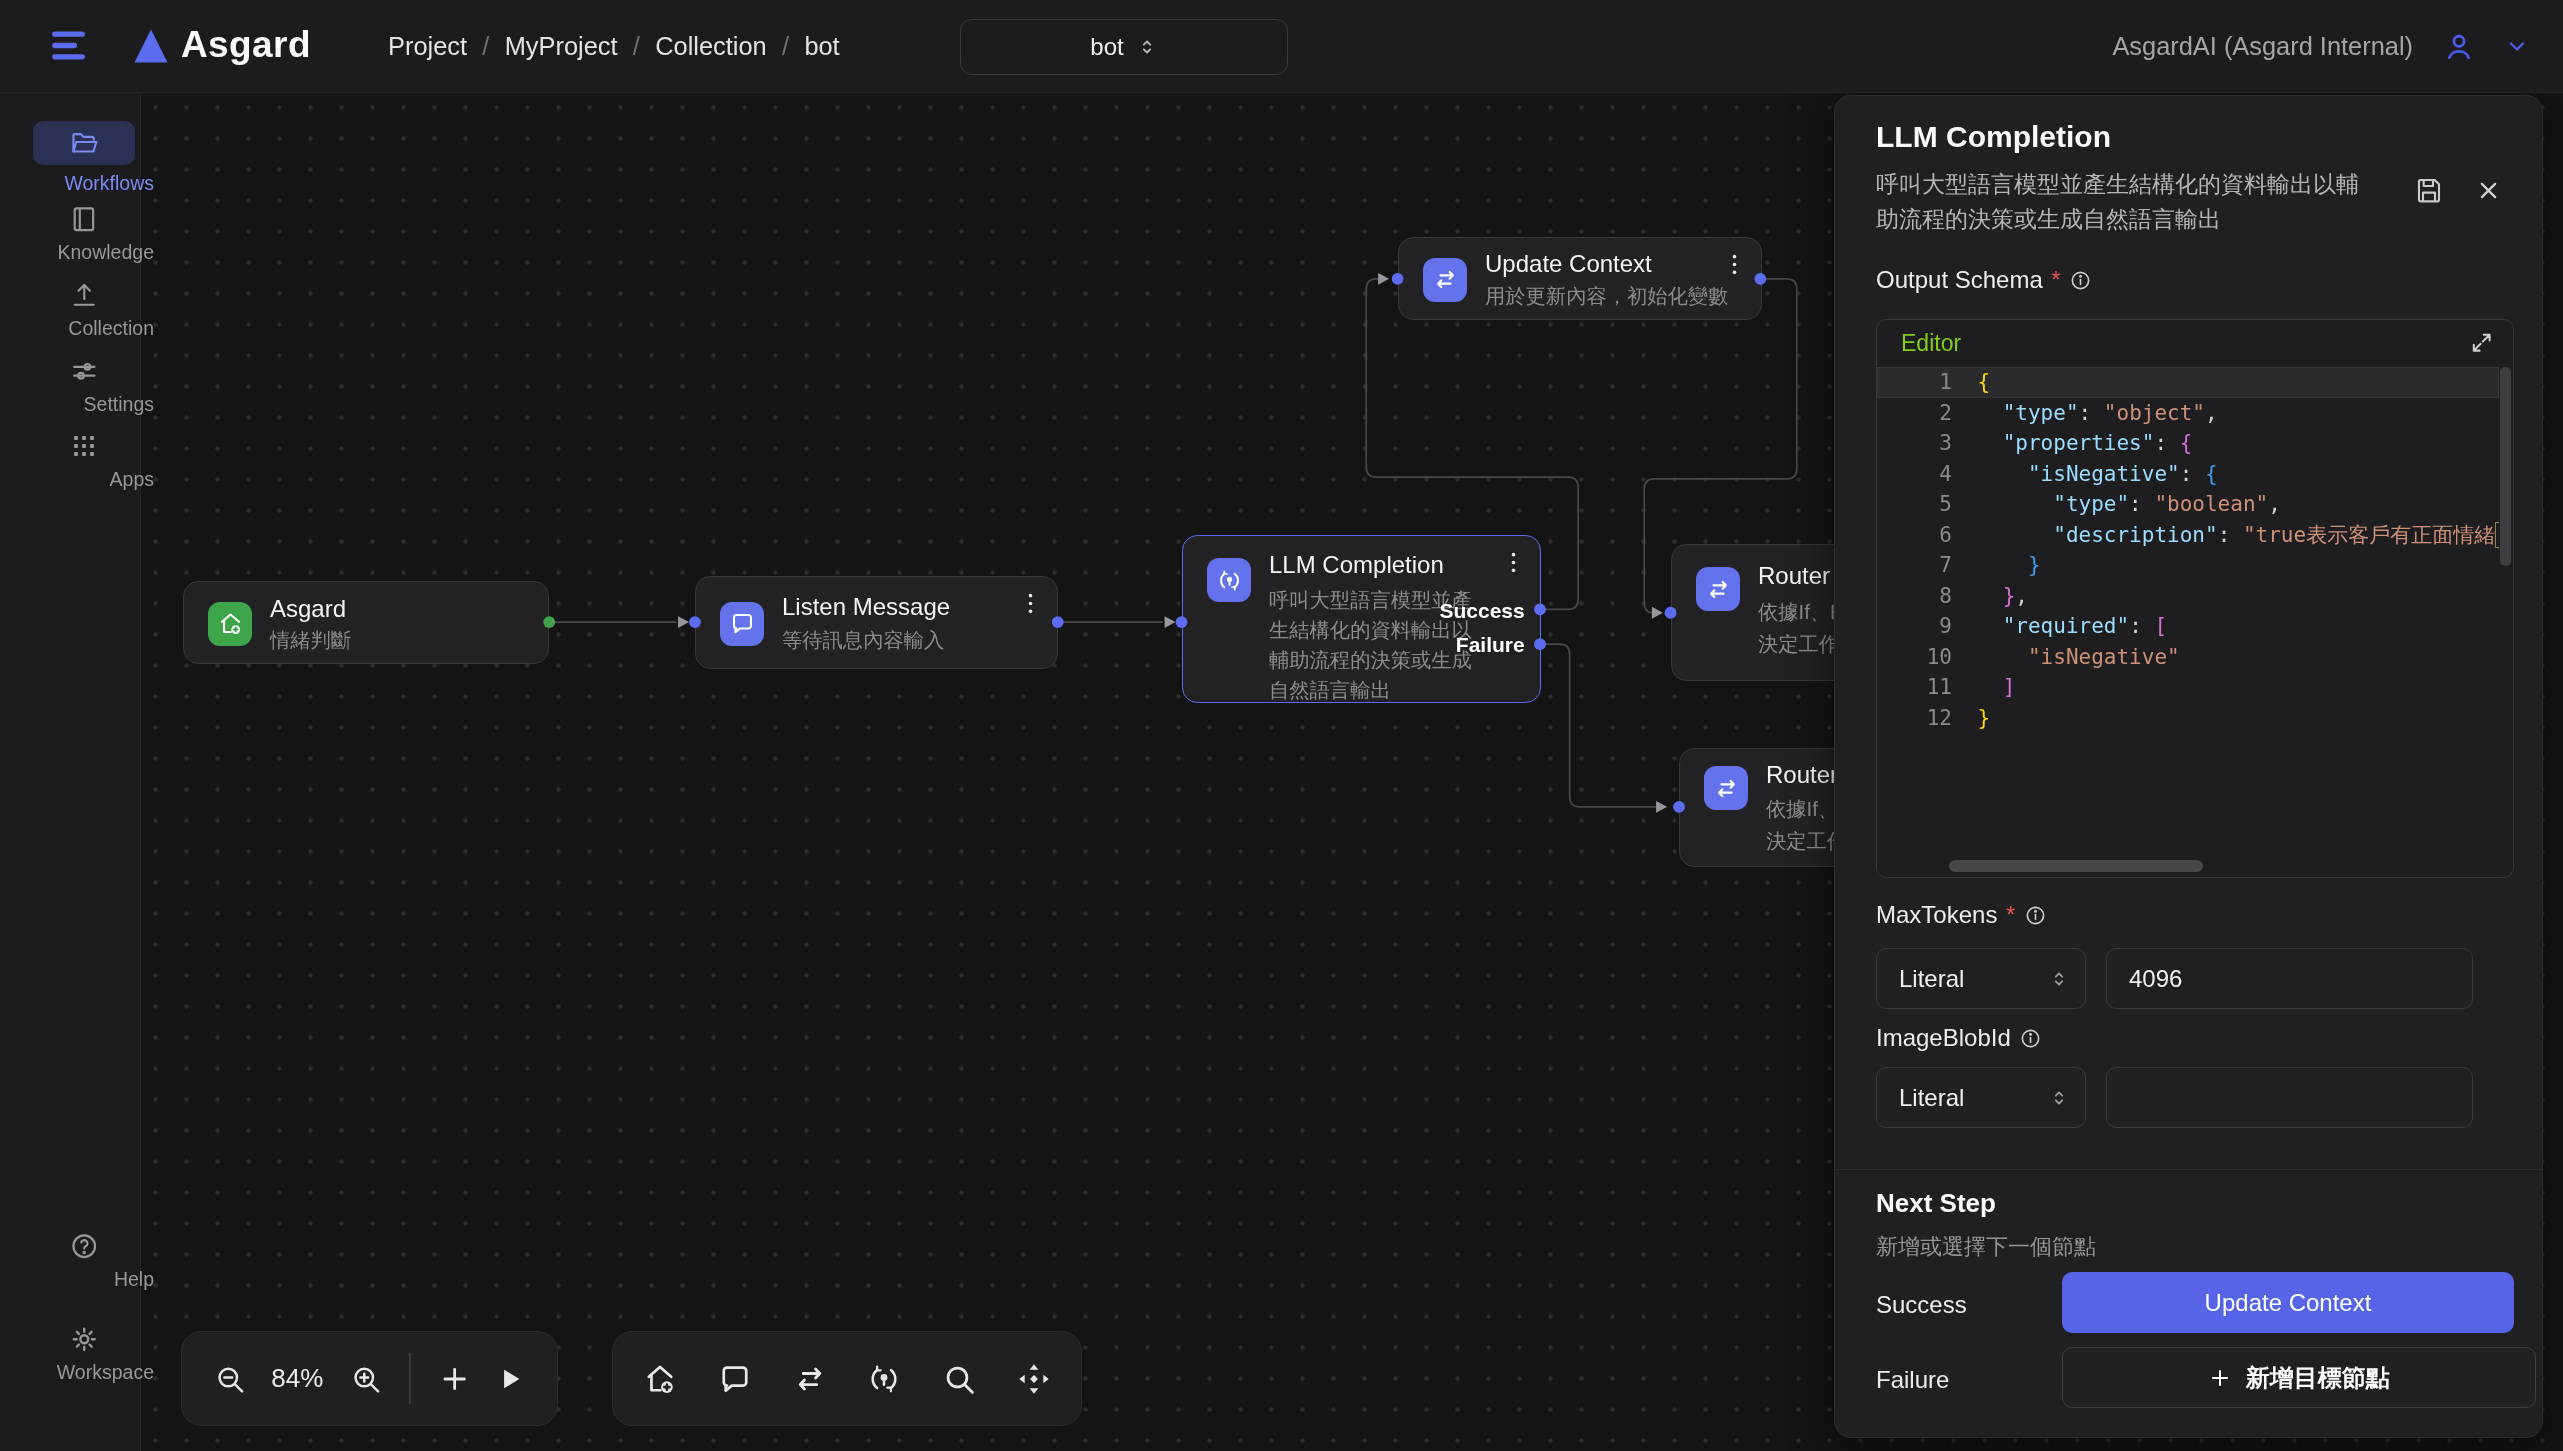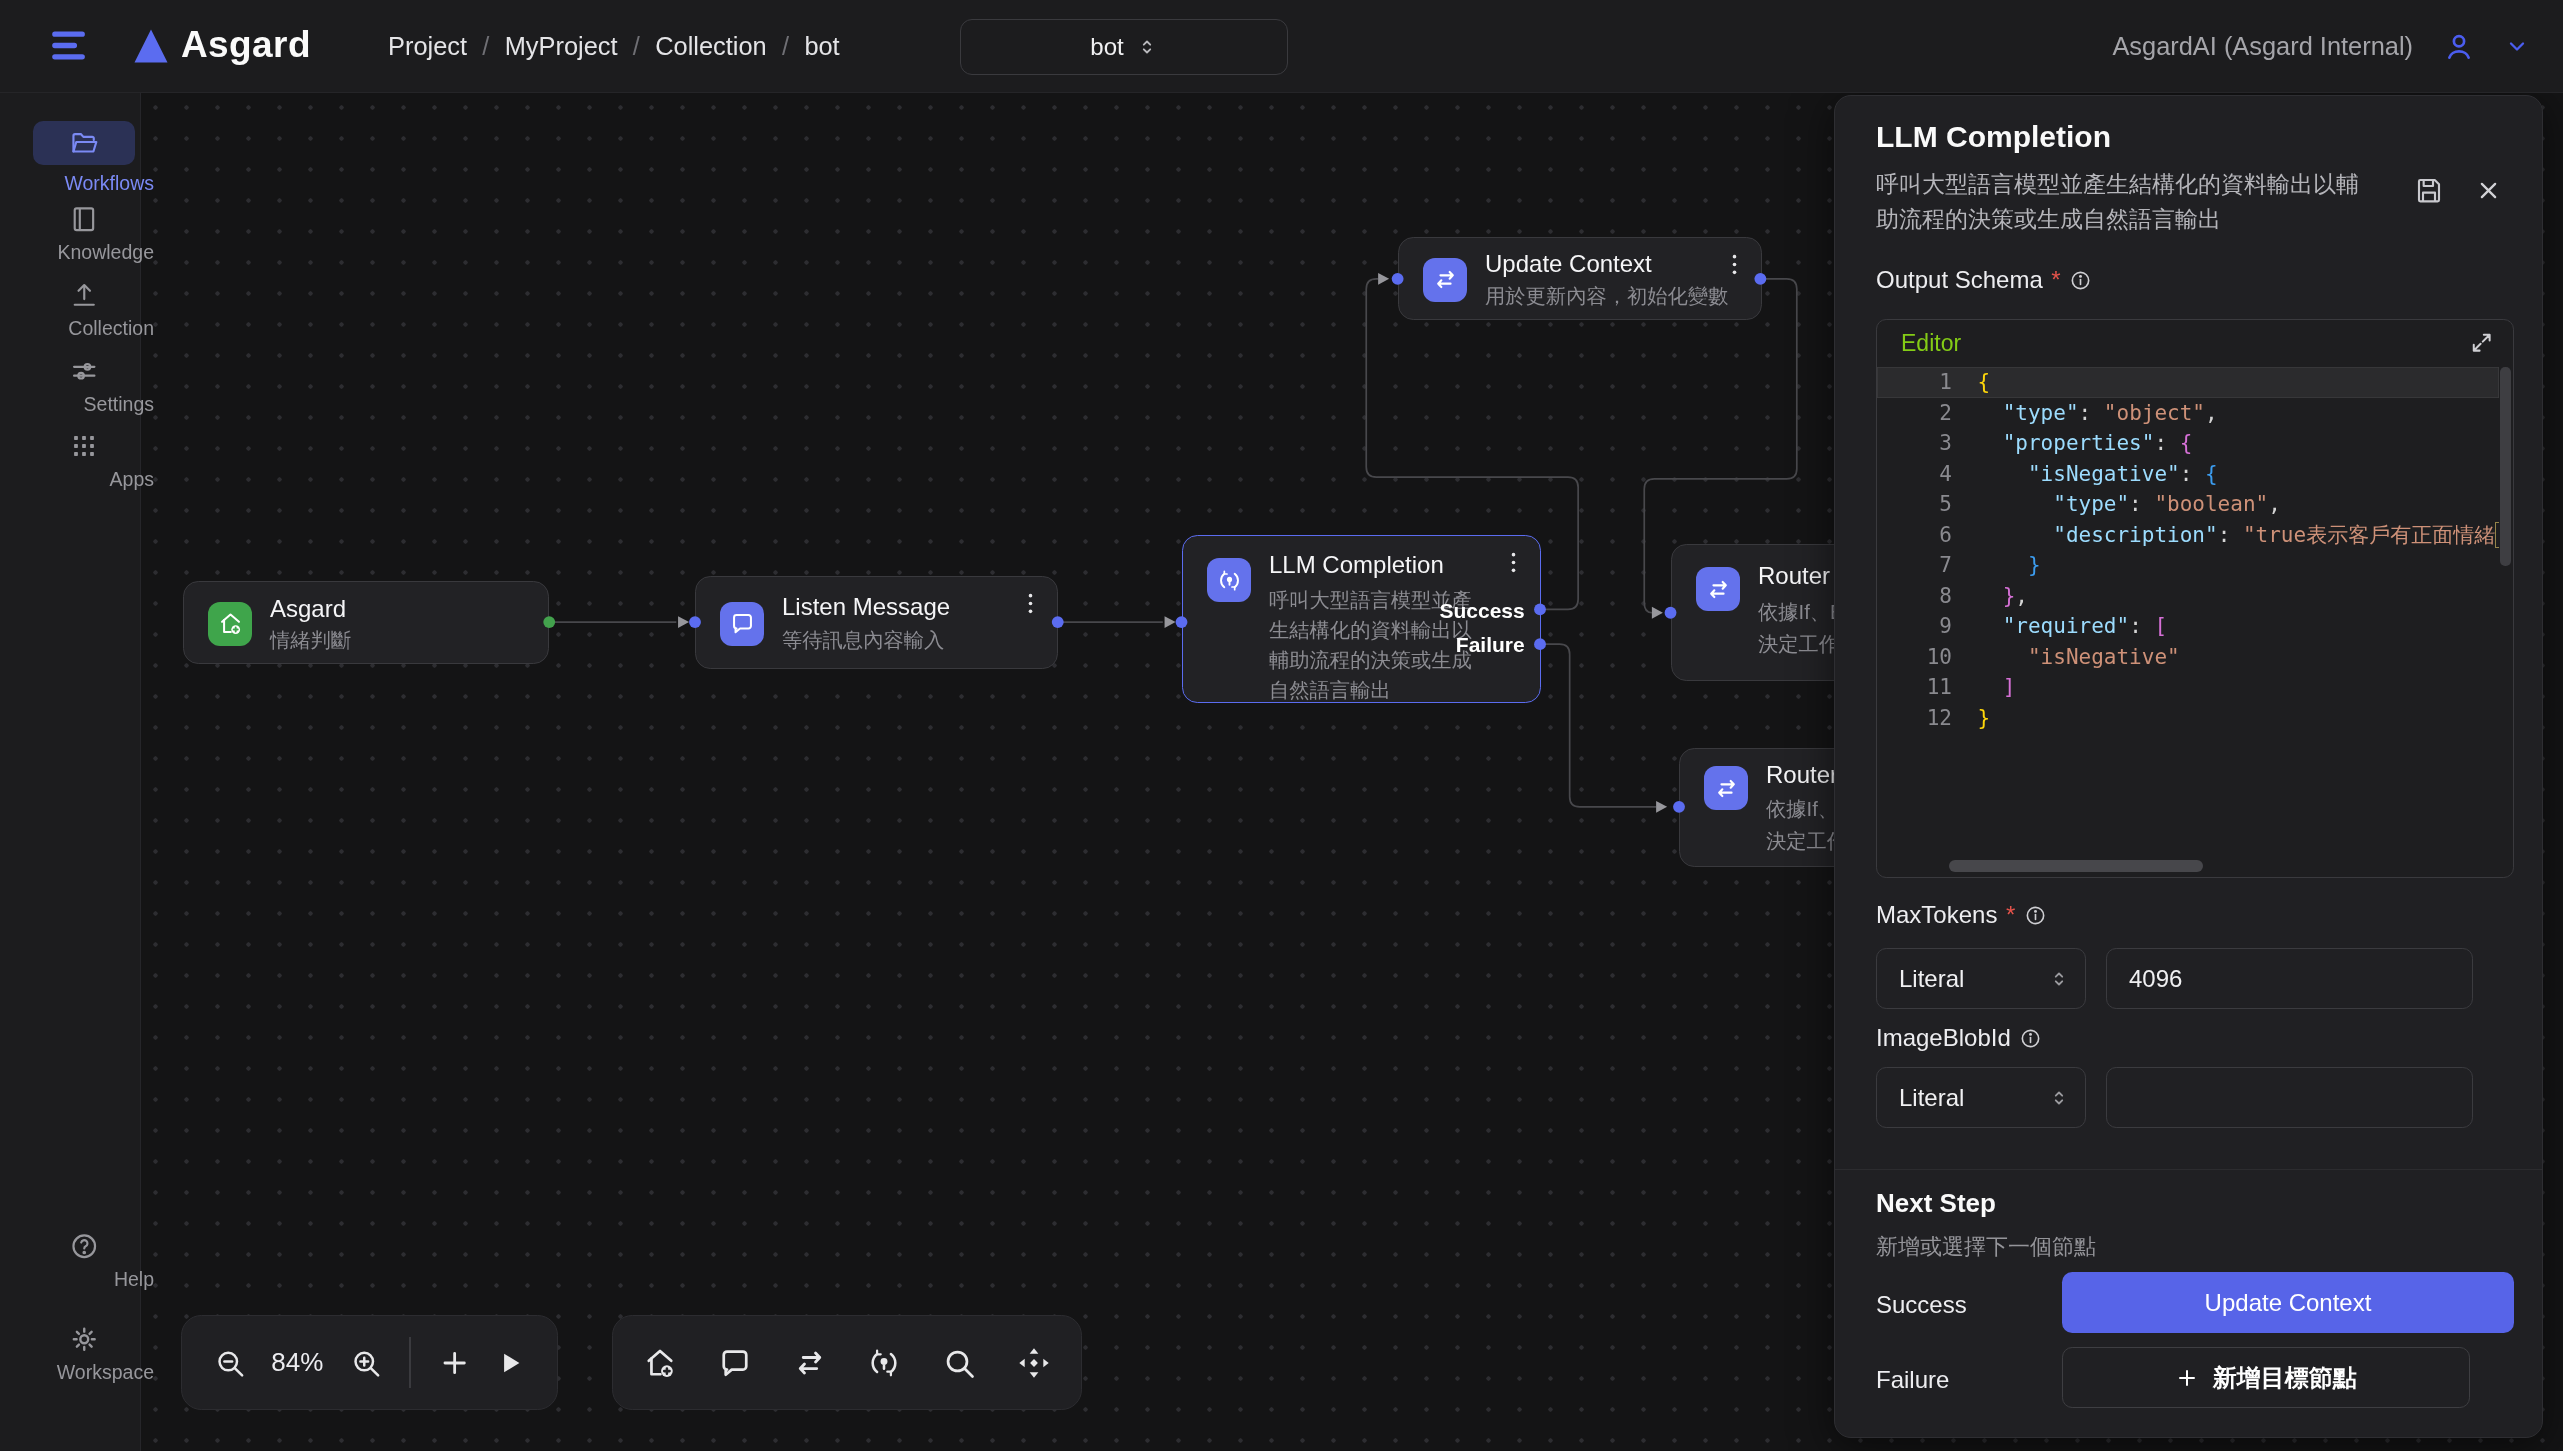--- a/index.html
+++ b/index.html
@@ -41,21 +41,21 @@
   .node{position:absolute;background:#222225;border:0.8px solid #39393d;border-radius:15.3px;z-index:2;box-sizing:border-box;}
   .node.selected{border:1.7px solid #5b6cf0;}
   .node-icon{position:absolute;left:24px;width:44px;height:44px;border-radius:12px;display:flex;align-items:center;justify-content:center;color:#fff;}
   .node-icon .icon{width:27px;height:27px;}
   .node-title{position:absolute;left:86px;font-size:24px;font-weight:500;color:#f5f5f7;white-space:nowrap;}
   .node-sub{position:absolute;left:86px;font-size:20.3px;color:#8c8c92;white-space:nowrap;}
   .node-kebab{position:absolute;right:12px;top:12px;width:29px;height:29px;color:#e8e8ea;cursor:pointer;}
   .port-label{position:absolute;right:15.3px;font-size:21px;font-weight:700;color:#fff;}
 
   
-  .toolbar{position:absolute;background:#202023;border:0.8px solid #2c2c30;border-radius:20.3px;display:flex;align-items:center;z-index:4;}
+  .toolbar{position:absolute;background:#202023;border:0.8px solid #2c2c30;border-radius:20.3px;display:flex;align-items:center;z-index:4;margin-top:16px;}
   #zoom-toolbar{left:181px;top:1315px;width:377px;height:95px;padding:0 30.5px;box-sizing:border-box;gap:22px;}
   #zoom-toolbar .tool-btn{width:34px;height:34px;color:#e8e8ea;cursor:pointer;}
   #zoom-level{font-size:26px;color:#ececf0;min-width:59px;text-align:center;}
   .tb-divider{width:1.7px;height:51px;background:#3a3a3e;margin:0 5.1px;}
   #node-toolbar{left:612px;top:1315px;width:470px;height:95px;padding:0 29px;box-sizing:border-box;justify-content:space-between;}
   #node-toolbar .tool-btn{width:36px;height:36px;color:#e8e8ea;cursor:pointer;background:none;border:none;padding:0;}
 
   
   #panel{position:absolute;left:1834px;top:95px;width:709px;height:1343px;background:#202023;border:0.8px solid #2e2e32;
          border-radius:17px;z-index:5;box-sizing:border-box;box-shadow:0 8.5px 42px rgba(0,0,0,.55);}
@@ -87,21 +87,21 @@
               display:flex;align-items:center;justify-content:space-between;padding:0 15.3px 0 22px;font-size:24px;color:#f0f0f2;cursor:pointer;}
   .select-box .icon{width:22px;height:22px;color:#9b9b9f;}
   .text-input{position:absolute;left:271px;width:367px;height:61px;border:0.8px solid #3b3b3f;border-radius:10.2px;box-sizing:border-box;
               background:transparent;color:#f0f0f2;font-size:24px;padding:0 22px;font-family:"Liberation Sans","DejaVu Sans",sans-serif;outline:none;}
   #panel-divider{position:absolute;left:0;top:1073px;width:100%;height:0.8px;background:#2c2c2f;}
   #next-title{position:absolute;left:41px;top:1092px;font-size:26px;font-weight:600;color:#fafafa;}
   #next-sub{position:absolute;left:41px;top:1136px;font-size:22px;color:#95959a;}
   .ns-label{position:absolute;left:41px;font-size:24px;color:#ededf0;}
   #success-btn{position:absolute;left:227px;top:1176px;width:452px;height:61px;background:#5764e8;border:none;border-radius:10.2px;
                color:#fff;font-size:24px;font-weight:500;cursor:pointer;font-family:inherit;}
-  #failure-btn{position:absolute;left:227px;top:1251px;width:408px;height:61px;background:transparent;border:0.8px solid #3e3e42;border-radius:10.2px;
+  #failure-btn{position:absolute;left:227px;top:1251px;width:474px;height:61px;background:transparent;border:0.8px solid #3e3e42;border-radius:10.2px;
                color:#fff;font-size:24px;font-weight:600;cursor:pointer;display:flex;align-items:center;justify-content:center;gap:13.6px;font-family:inherit;}
   #failure-btn .icon{width:24px;height:24px;color:#fff;}
 </style>
 </head>
 <body>
 
 <div id="app">
 
   <div id="canvas"></div>
 

